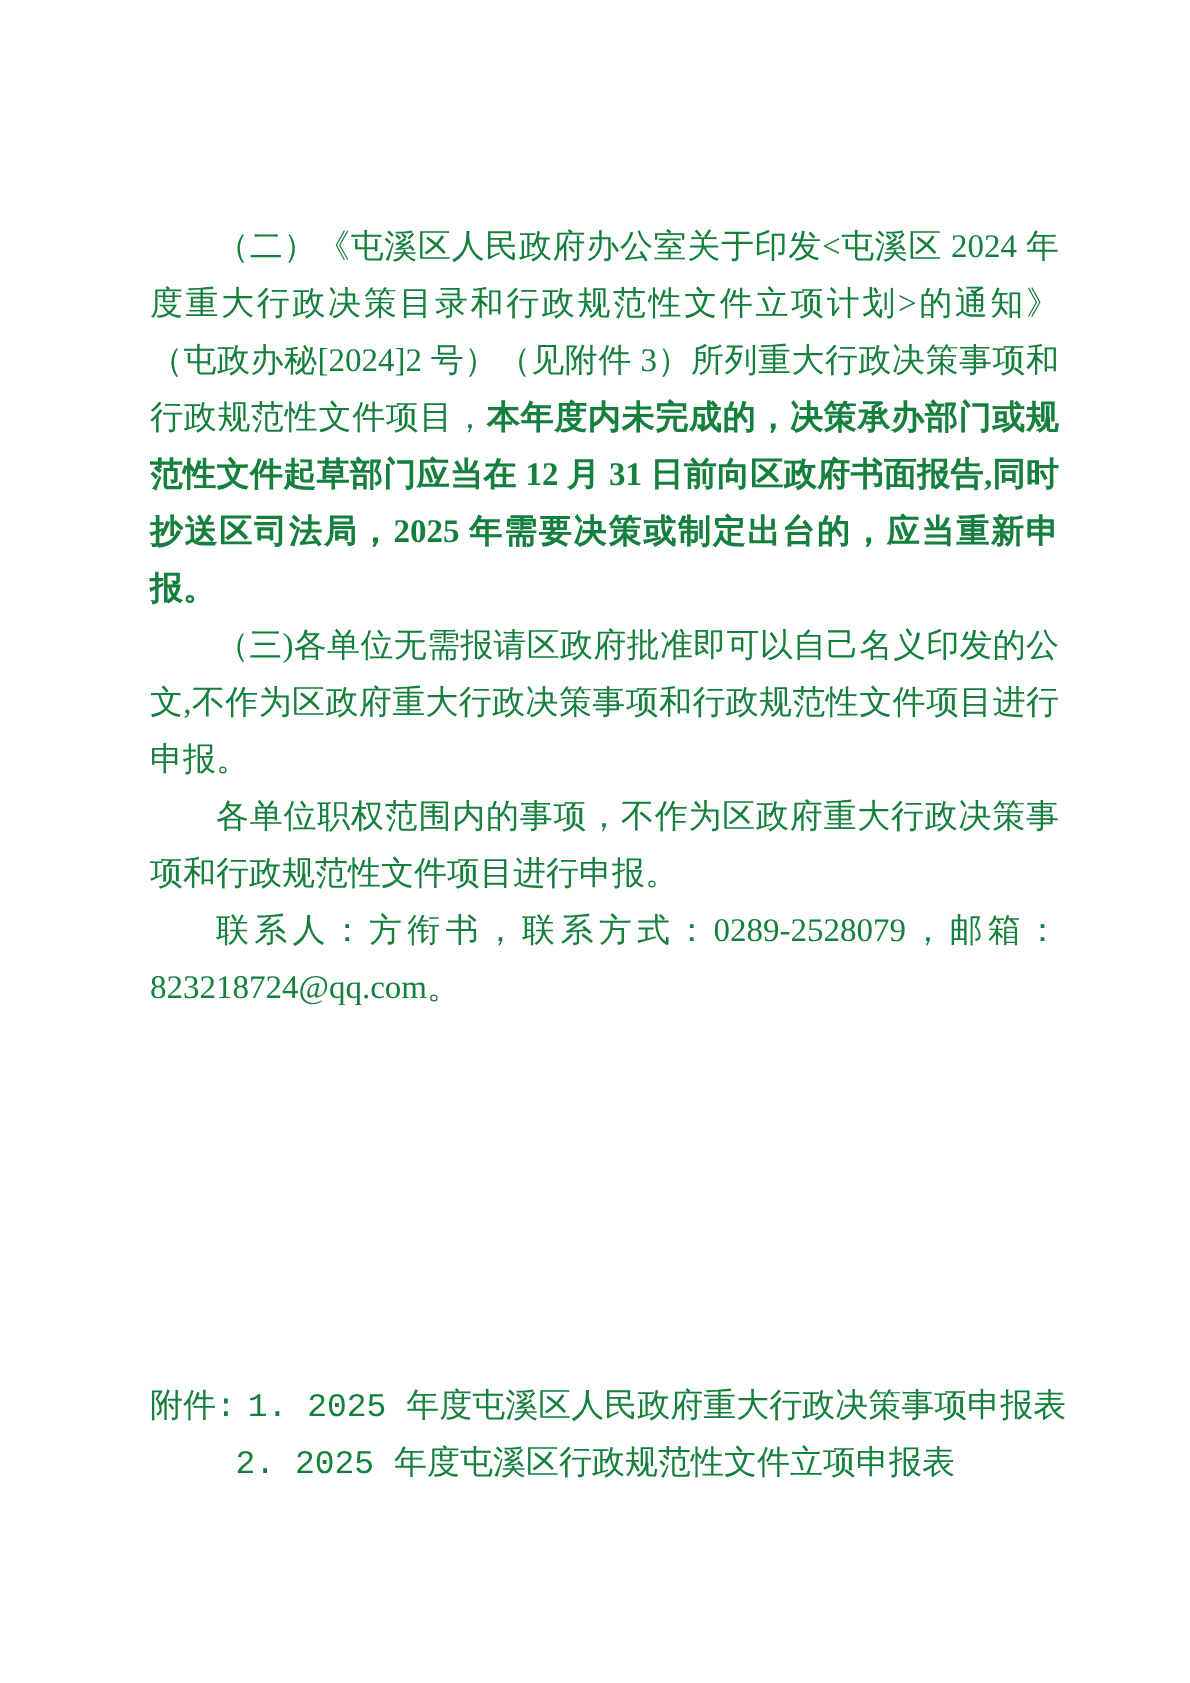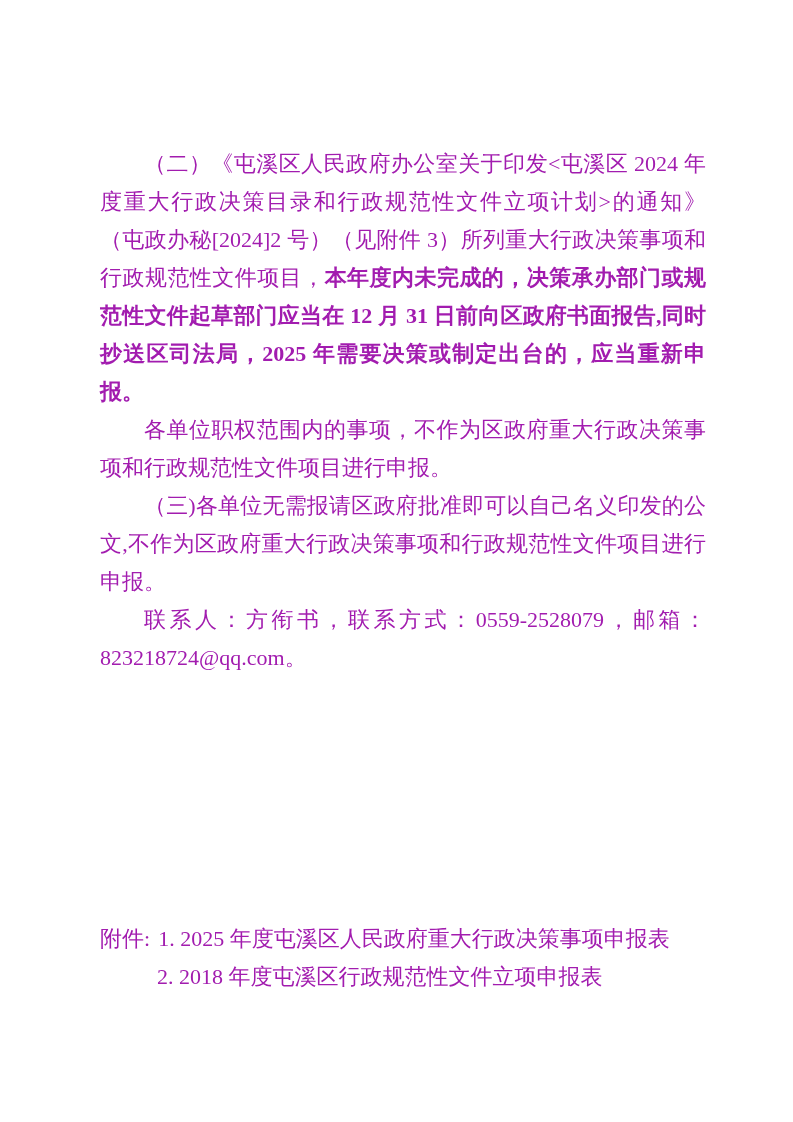--- a/index.html
+++ b/index.html
@@ -7,21 +7,21 @@
     padding: 0;
     background: #ffffff;
   }
   .page {
     position: relative;
     width: 793px;
     height: 1122px;
     background: #ffffff;
     overflow: hidden;
     font-family: "Liberation Serif", "DejaVu Serif", serif;
-    color: #a21caf;
+    color: #15803d;
   }
   .doc-body {
     position: absolute;
     left: 100px;
     top: 145px;
     width: 606px;
     font-size: 22px;
     line-height: 38px;
     text-align: justify;
   }
@@ -37,41 +37,42 @@
     position: absolute;
     left: 100px;
     top: 920px;
     width: 640px;
     font-size: 22px;
     line-height: 38px;
     text-align: left;
   }
   .att-line {
     white-space: nowrap;
+    font-family: Liberation Mono, monospace;
   }
   .att-label {
     display: inline-block;
     margin-right: 8px;
   }
   .att-line-2 {
     padding-left: 57px;
   }
 </style>
 </head>
 <body>
 
 <div class="page">
   <div class="doc-body" id="doc-body">
       <p><span>（二）《屯溪区人民政府办公室关于印发&lt;屯溪区 2024 年度重大行政决策目录和行政规范性文件立项计划&gt;的通知》（屯政办秘[2024]2 号）（见附件 3）所列重大行政决策事项和行政规范性文件项目，</span><span class="run-bold">本年度内未完成的，决策承办部门或规范性文件起草部门应当在 12 月 31 日前向区政府书面报告,同时抄送区司法局，2025 年需要决策或制定出台的，应当重新申报。</span></p>
+      <p><span>（三)各单位无需报请区政府批准即可以自己名义印发的公文,不作为区政府重大行政决策事项和行政规范性文件项目进行申报。</span></p>
       <p><span>各单位职权范围内的事项，不作为区政府重大行政决策事项和行政规范性文件项目进行申报。</span></p>
-      <p><span>（三)各单位无需报请区政府批准即可以自己名义印发的公文,不作为区政府重大行政决策事项和行政规范性文件项目进行申报。</span></p>
-      <p><span>联系人：方衔书，联系方式：0559-2528079，邮箱：823218724@qq.com。</span></p>
+      <p><span>联系人：方衔书，联系方式：0289-2528079，邮箱：823218724@qq.com。</span></p>
     </div>
 
   <div class="attachments">
     <div class="att-line">
       <span class="att-label">附件:</span><span>1. 2025 年度屯溪区人民政府重大行政决策事项申报表</span>
     </div>
     <div class="att-line att-line-2">
-      <span>2. 2018 年度屯溪区行政规范性文件立项申报表</span>
+      <span>2. 2025 年度屯溪区行政规范性文件立项申报表</span>
     </div>
   </div>
 </div>
 
 </body></html>

